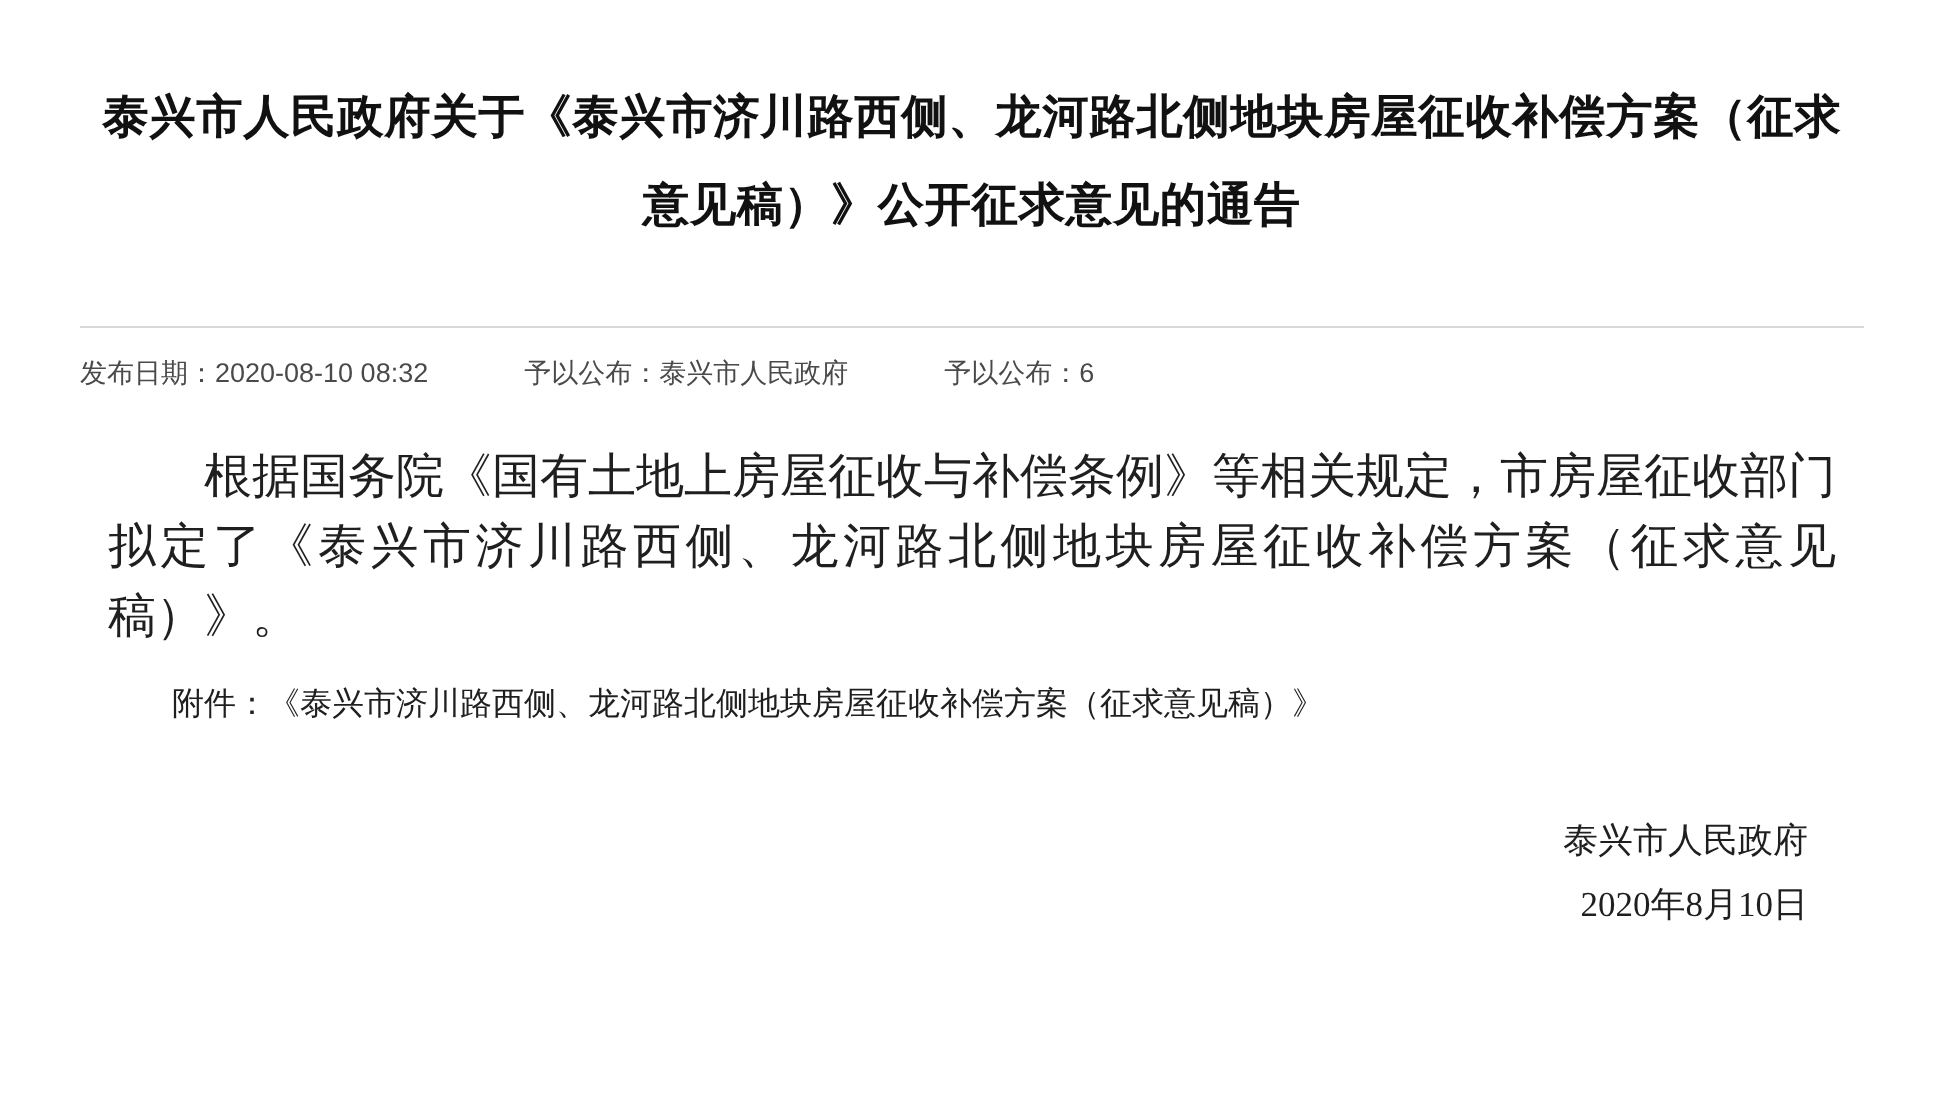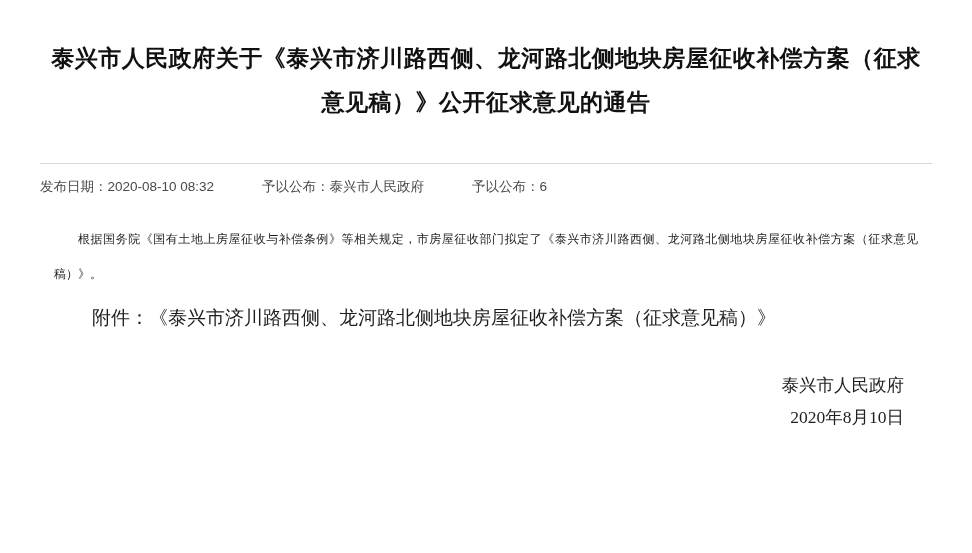--- a/index.html
+++ b/index.html
@@ -50,37 +50,37 @@
   }
   .meta-item .label {
     color: #4a4a4a;
   }
   .meta-item .value {
     color: #4a4a4a;
   }
   .body-text {
     margin-top: 26px;
     padding: 0 14px;
-    font-size: 12px;
+    font-size: 24px;
     line-height: 35px;
     color: #1f1f1f;
     text-align: justify;
     text-justify: inter-ideograph;
   }
   .body-text p {
     margin: 0 0 0 0;
     text-indent: 2em;
   }
   .body-text p + p {
     margin-top: 2px;
   }
   .attachment {
     margin-top: 8px;
     padding: 0 14px;
-    font-size: 19px;
+    font-size: 16px;
     line-height: 35px;
     text-indent: 2em;
     color: #1f1f1f;
   }
   .signature {
     margin-top: 34px;
     padding-right: 28px;
     text-align: right;
     font-size: 17.5px;
     line-height: 32px;

